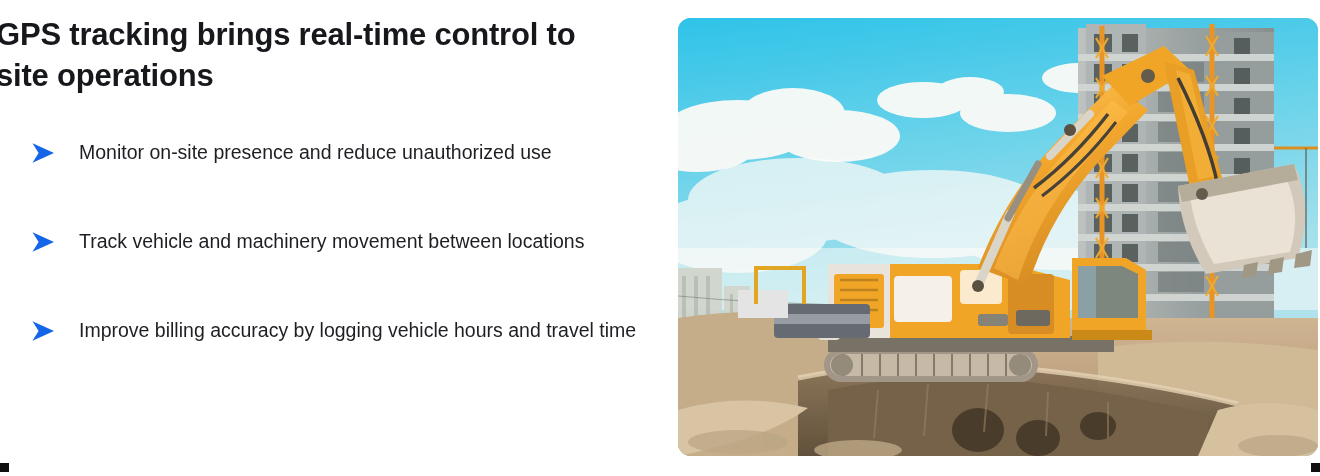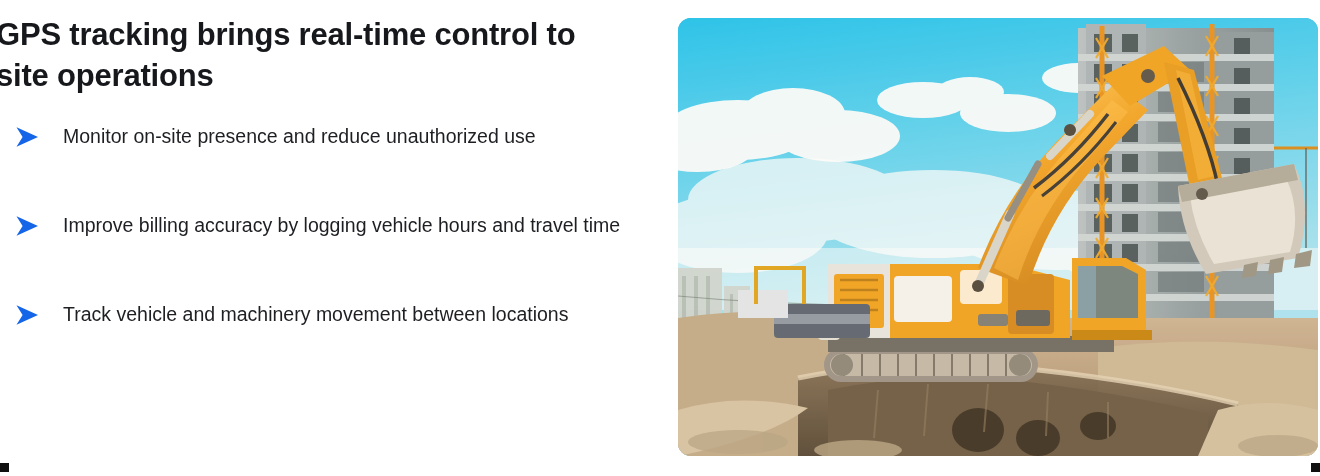--- a/index.html
+++ b/index.html
@@ -43,21 +43,21 @@
     letter-spacing: -0.2px;
     color: #16181c;
   }
 
   .bullets {
     position: absolute;
     left: 0;
     top: 122px;
     width: 630px;
     list-style: none;
-    margin: 0;
+    margin: 16px;
     padding: 0;
   }
 
   .bullet {
     position: relative;
     min-height: 56px;
     padding-left: 63px;
     margin-bottom: 33px;
   }
   .bullet:last-child { margin-bottom: 0; }
@@ -122,30 +122,30 @@
         <span class="bullet-text">Monitor on-site presence and reduce unauthorized use</span>
       </li>
 
 
       <li class="bullet">
         <span class="bullet-icon">
           <svg viewBox="0 0 25 22" xmlns="http://www.w3.org/2000/svg" aria-hidden="true">
             <path d="M1.5 1.2 L23 11 L1.5 20.8 L7.6 11 Z" fill="#1565e8"></path>
           </svg>
         </span>
-        <span class="bullet-text">Improve billing accuracy by logging vehicle hours and travel time</span>
+        <span class="bullet-text">Track vehicle and machinery movement between locations</span>
       </li>
 
       <li class="bullet">
         <span class="bullet-icon">
           <svg viewBox="0 0 25 22" xmlns="http://www.w3.org/2000/svg" aria-hidden="true">
             <path d="M1.5 1.2 L23 11 L1.5 20.8 L7.6 11 Z" fill="#1565e8"></path>
           </svg>
         </span>
-        <span class="bullet-text">Track vehicle and machinery movement between locations</span>
+        <span class="bullet-text">Improve billing accuracy by logging vehicle hours and travel time</span>
       </li>
 
     </ul>
   </div>
 
   <div class="photo">
     <svg viewBox="0 0 640 438" xmlns="http://www.w3.org/2000/svg" preserveAspectRatio="xMidYMid slice">
       <defs>
         <linearGradient id="sky" x1="0" y1="0" x2="0.25" y2="1">
           <stop offset="0%" stop-color="#1fc2ee"></stop>

